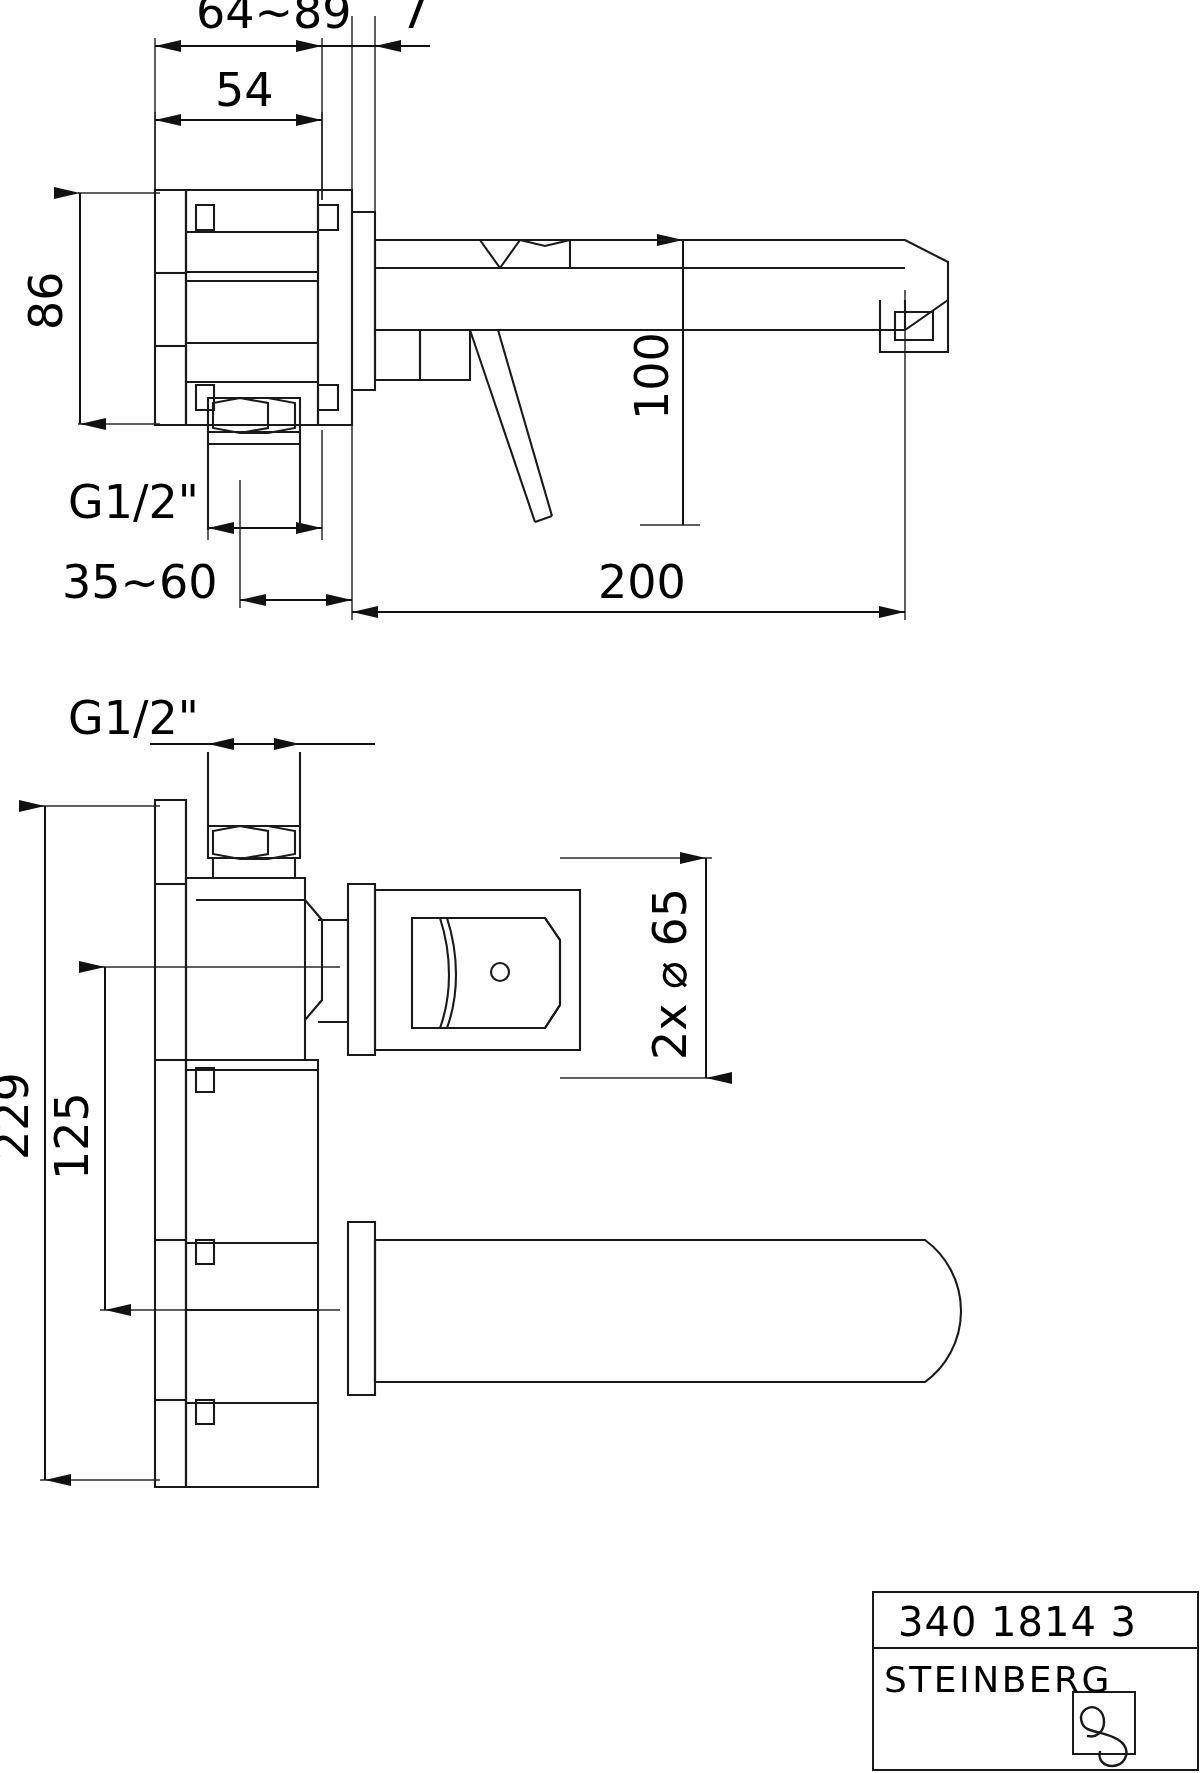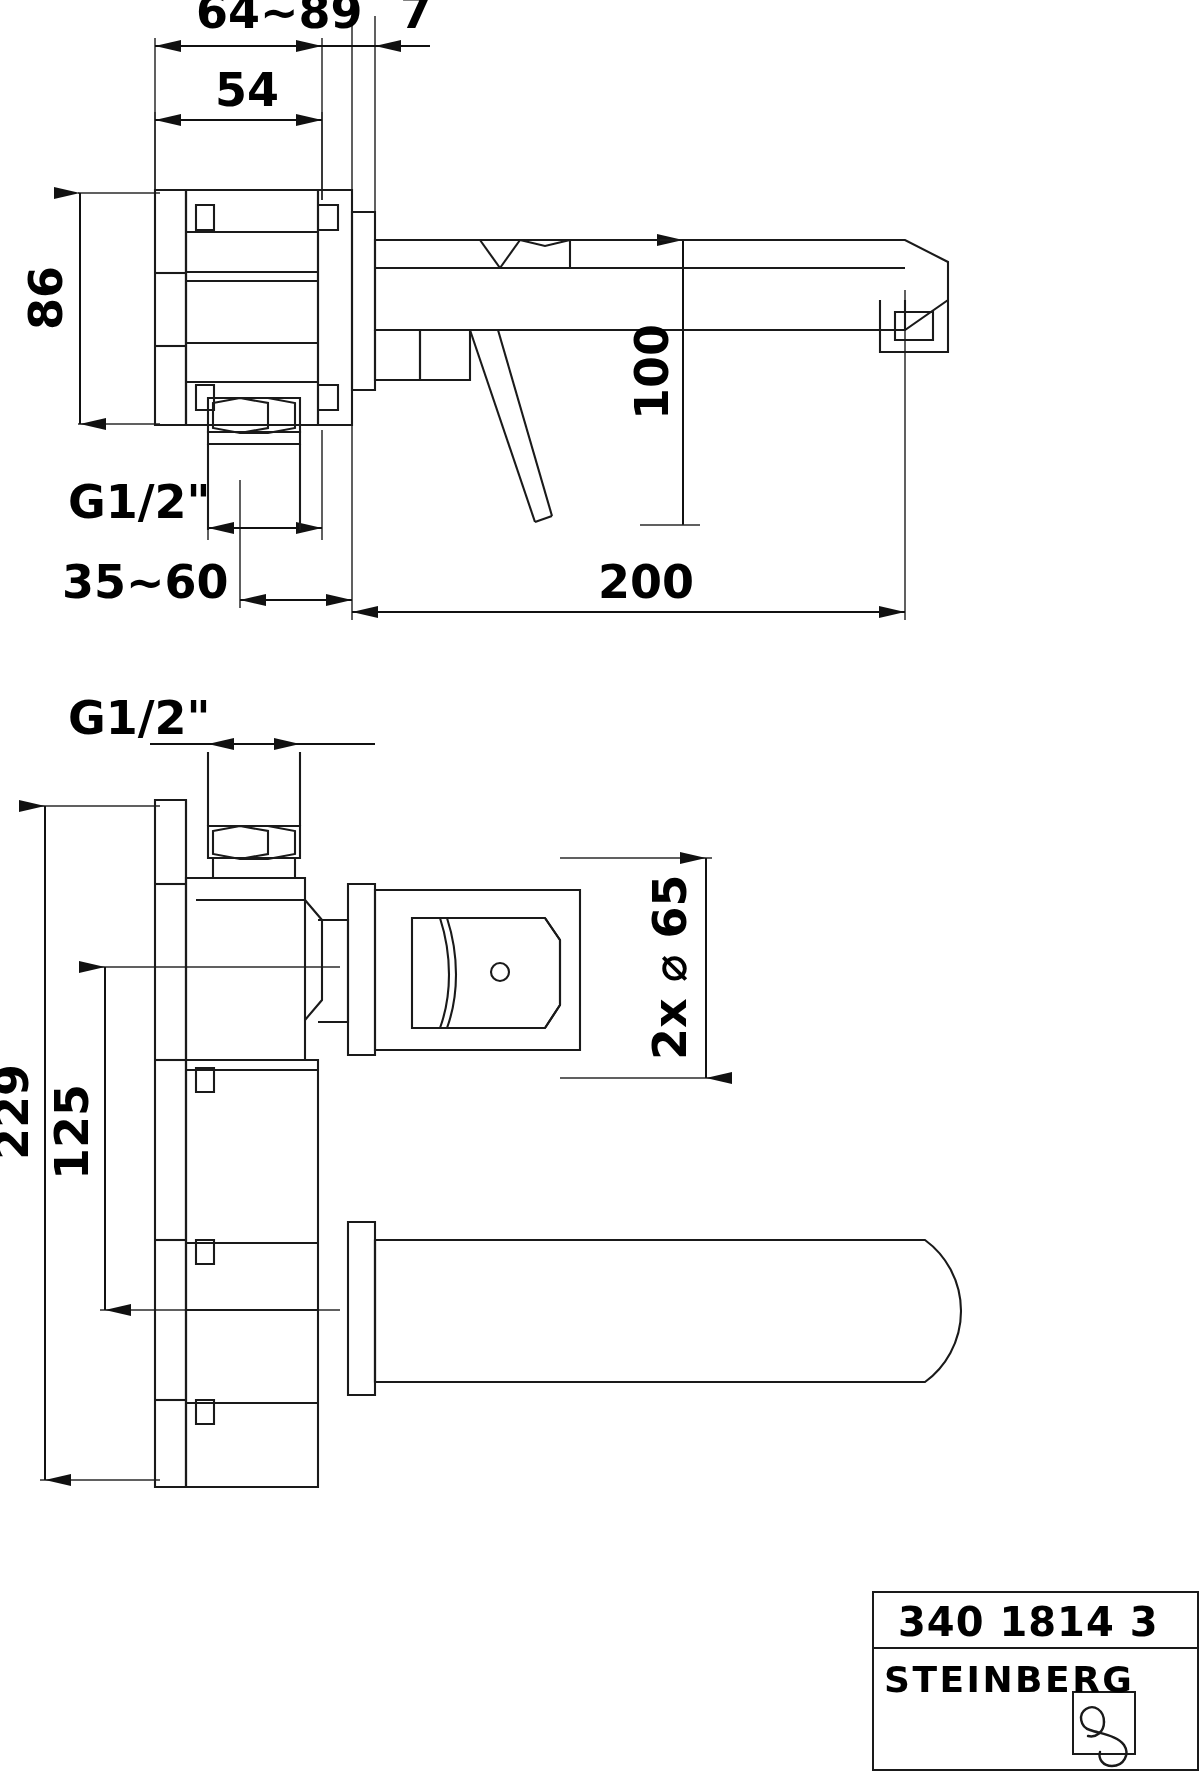--- a/index.html
+++ b/index.html
@@ -1,18 +1,18 @@
 <!DOCTYPE html>
 <html><head>
 <meta charset="utf-8">
 <style>
   html,body{margin:0;padding:0;background:#ffffff;}
   body{width:1200px;height:1773px;position:relative;overflow:hidden;
        font-family:"DejaVu Sans","Liberation Sans",sans-serif;color:#000;}
-  #sheet{position:absolute;left:0;top:0;width:1200px;height:1270px;font-weight:bold;}
+  #sheet{position:absolute;left:0;top:0;width:1200px;height:1270px;}
   svg{display:block;}
   .dimtext{font-family:"DejaVu Sans","Liberation Sans",sans-serif;
            font-size:46px;fill:#000;}
   .partno{font-family:"DejaVu Sans","Liberation Sans",sans-serif;
           font-size:40px;fill:#000;letter-spacing:1px;}
   .brand{font-family:"DejaVu Sans","Liberation Sans",sans-serif;
          font-size:36px;fill:#000;letter-spacing:2.5px;}
 </style>
 </head>
 <body>

